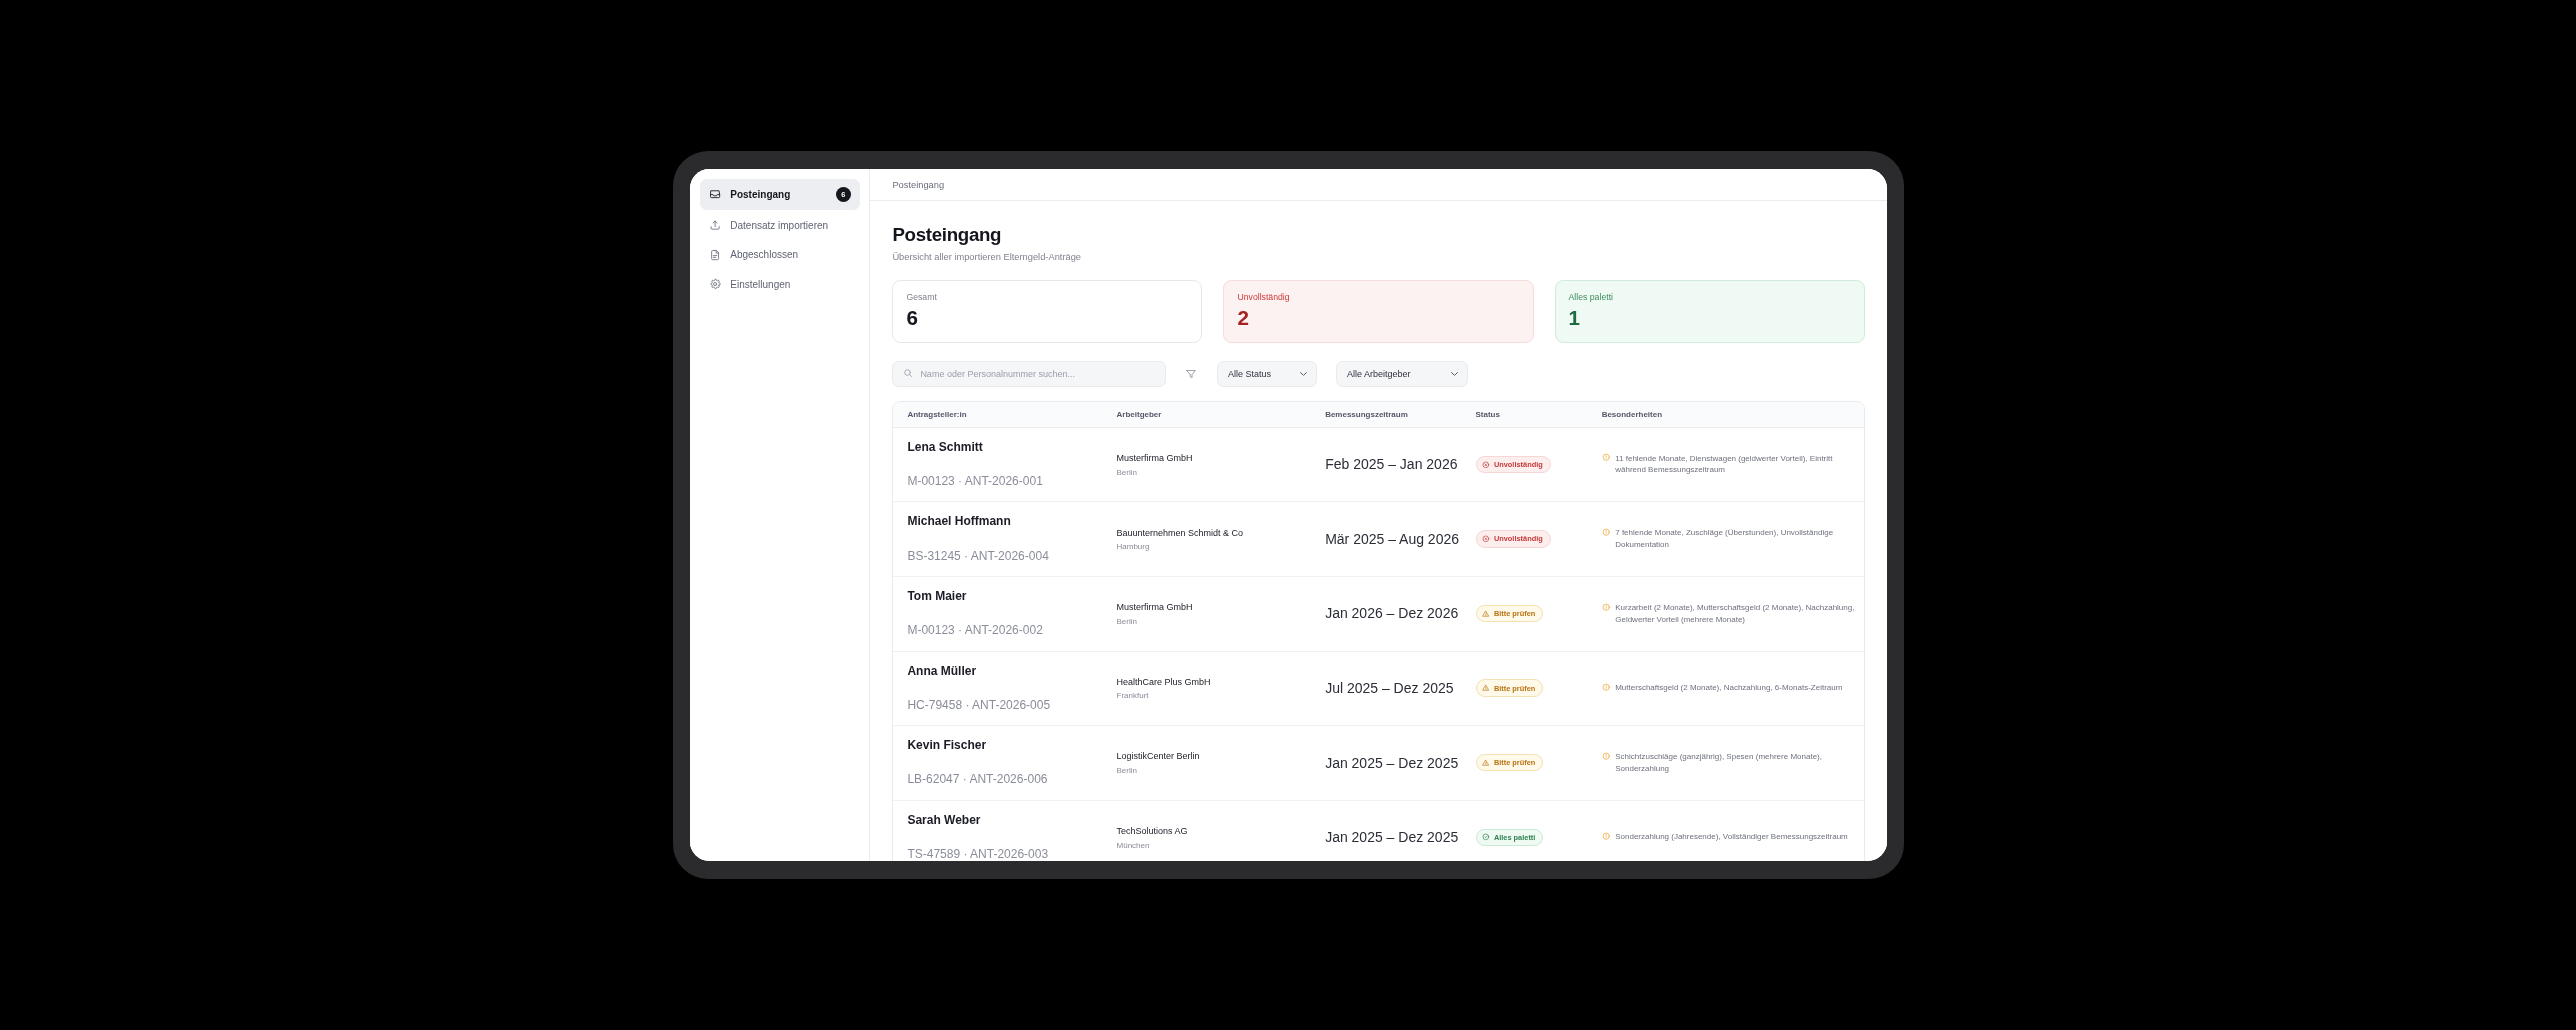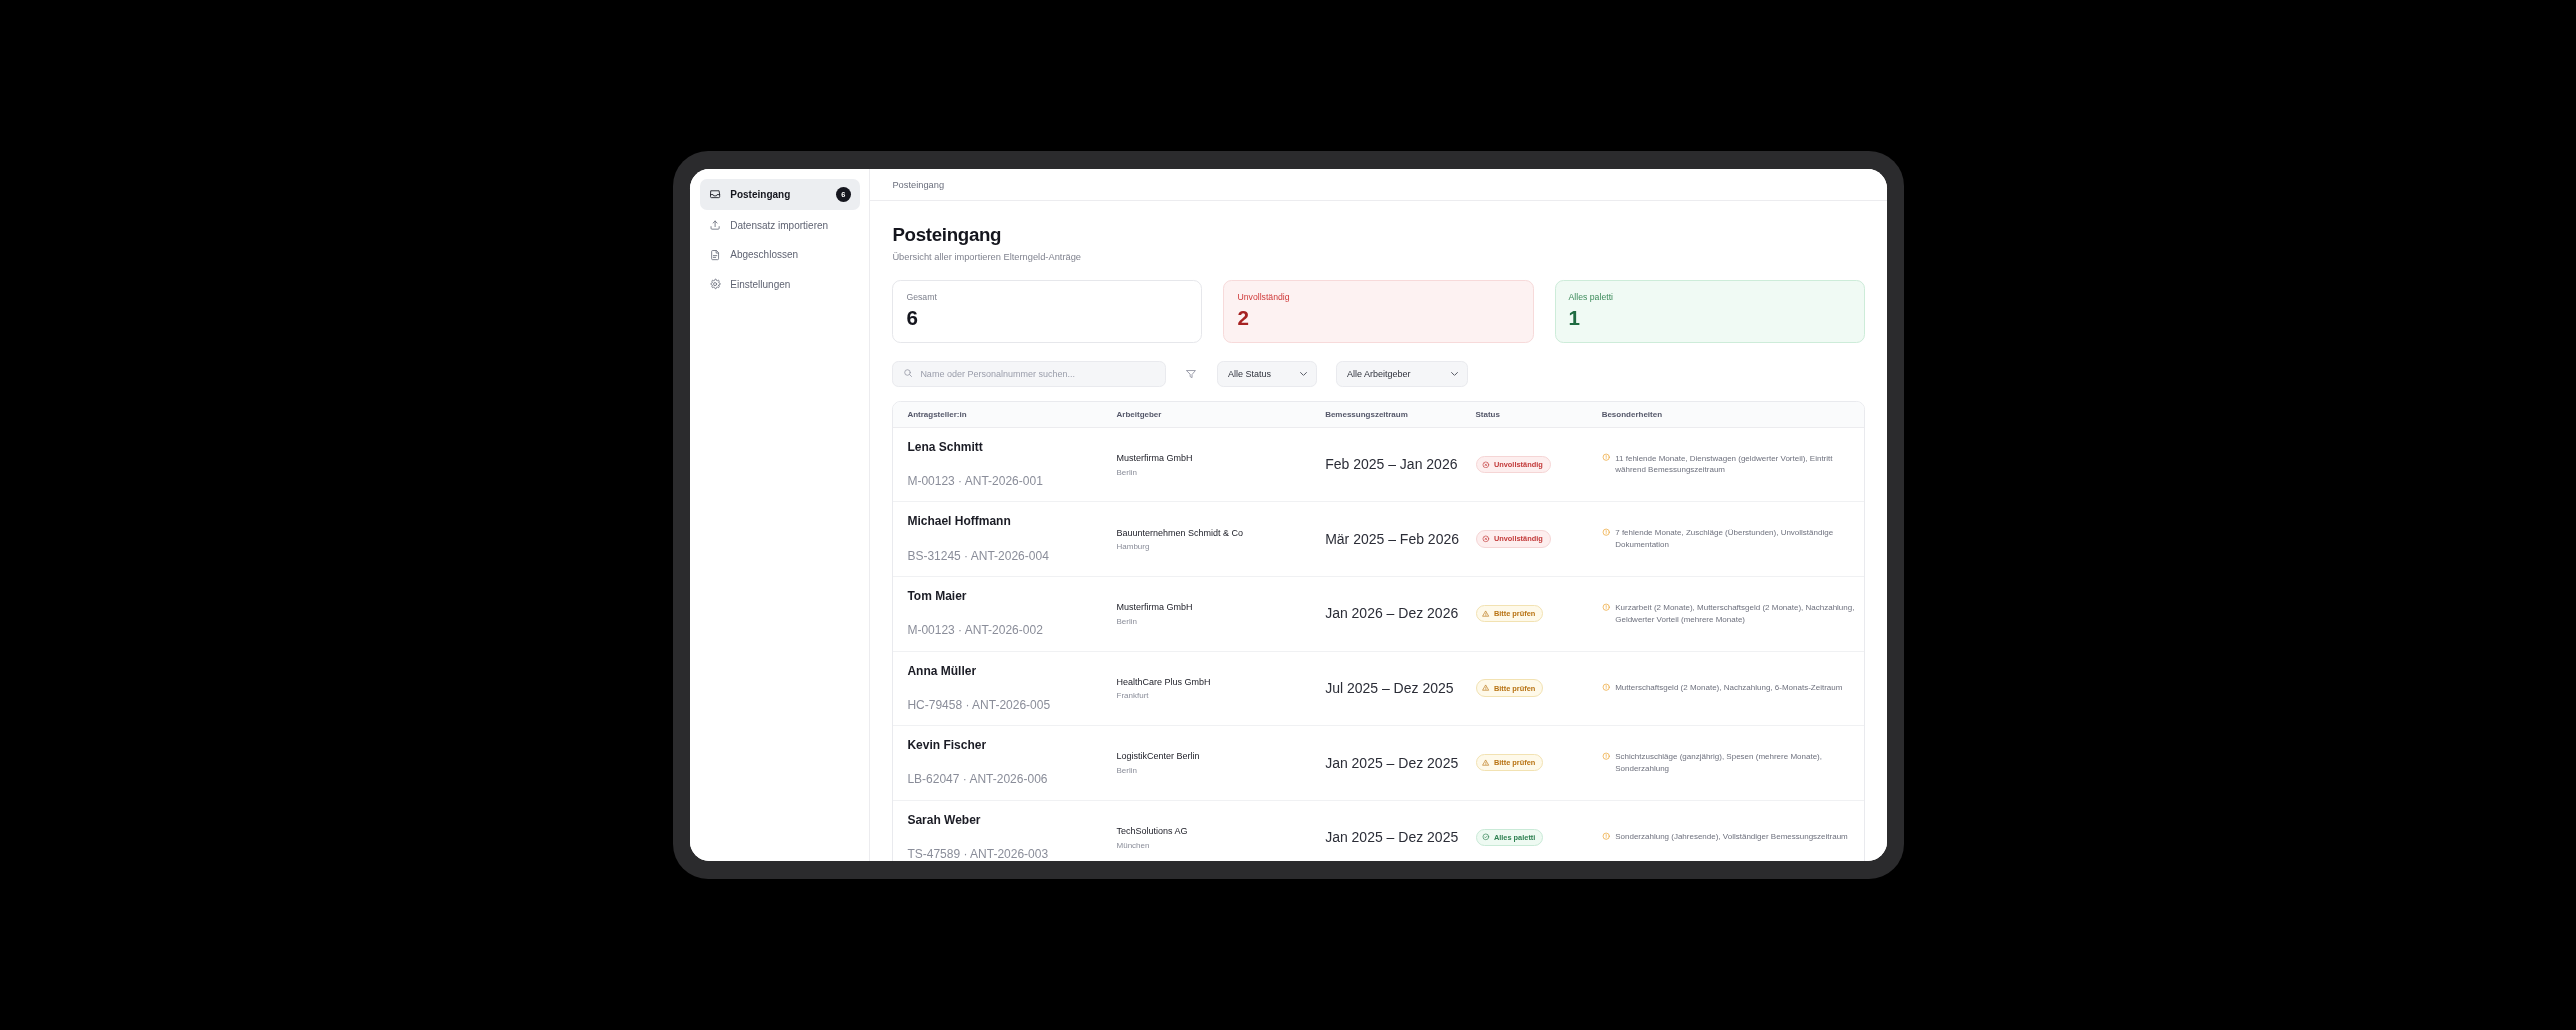--- a/index.html
+++ b/index.html
@@ -373,21 +373,21 @@
               <tr>
                 <td>
                   <div class="cell-name">Michael Hoffmann</div>
                   <div class="cell-meta">BS-31245 · ANT-2026-004</div>
                 </td>
                 <td>
                   <div class="cell-emp">Bauunternehmen Schmidt &amp; Co</div>
                   <div class="cell-city">Hamburg</div>
                 </td>
                 <td>
-                  <div class="cell-period">Mär 2025 – Feb 2026</div>
+                  <div class="cell-period">Mär 2025 – Aug 2026</div>
                 </td>
                 <td>
                   <span class="badge red">
                     <svg viewBox="0 0 24 24" fill="none" stroke="#c33b3b" stroke-width="2" stroke-linecap="round">
                         <circle cx="12" cy="12" r="9"></circle>
                         <path d="M9 9l6 6M15 9l-6 6"></path>
                       </svg>
                     <span>Unvollständig</span>
                   </span>
                 </td>

